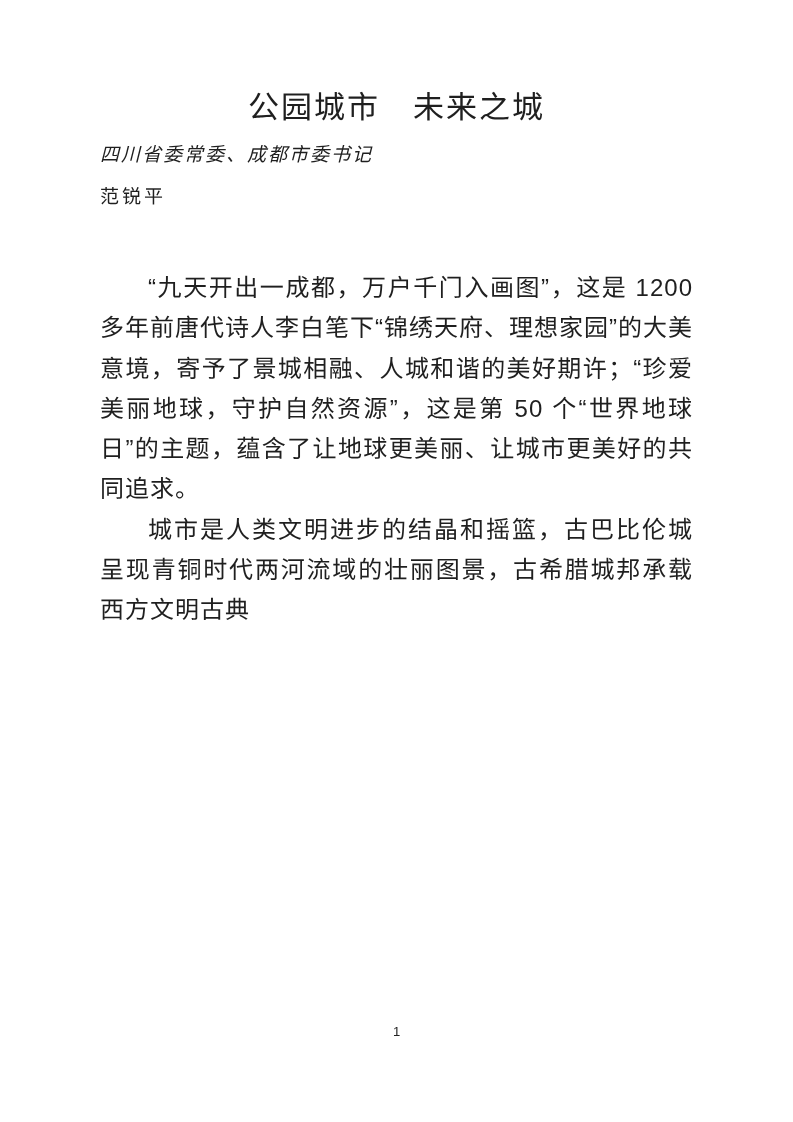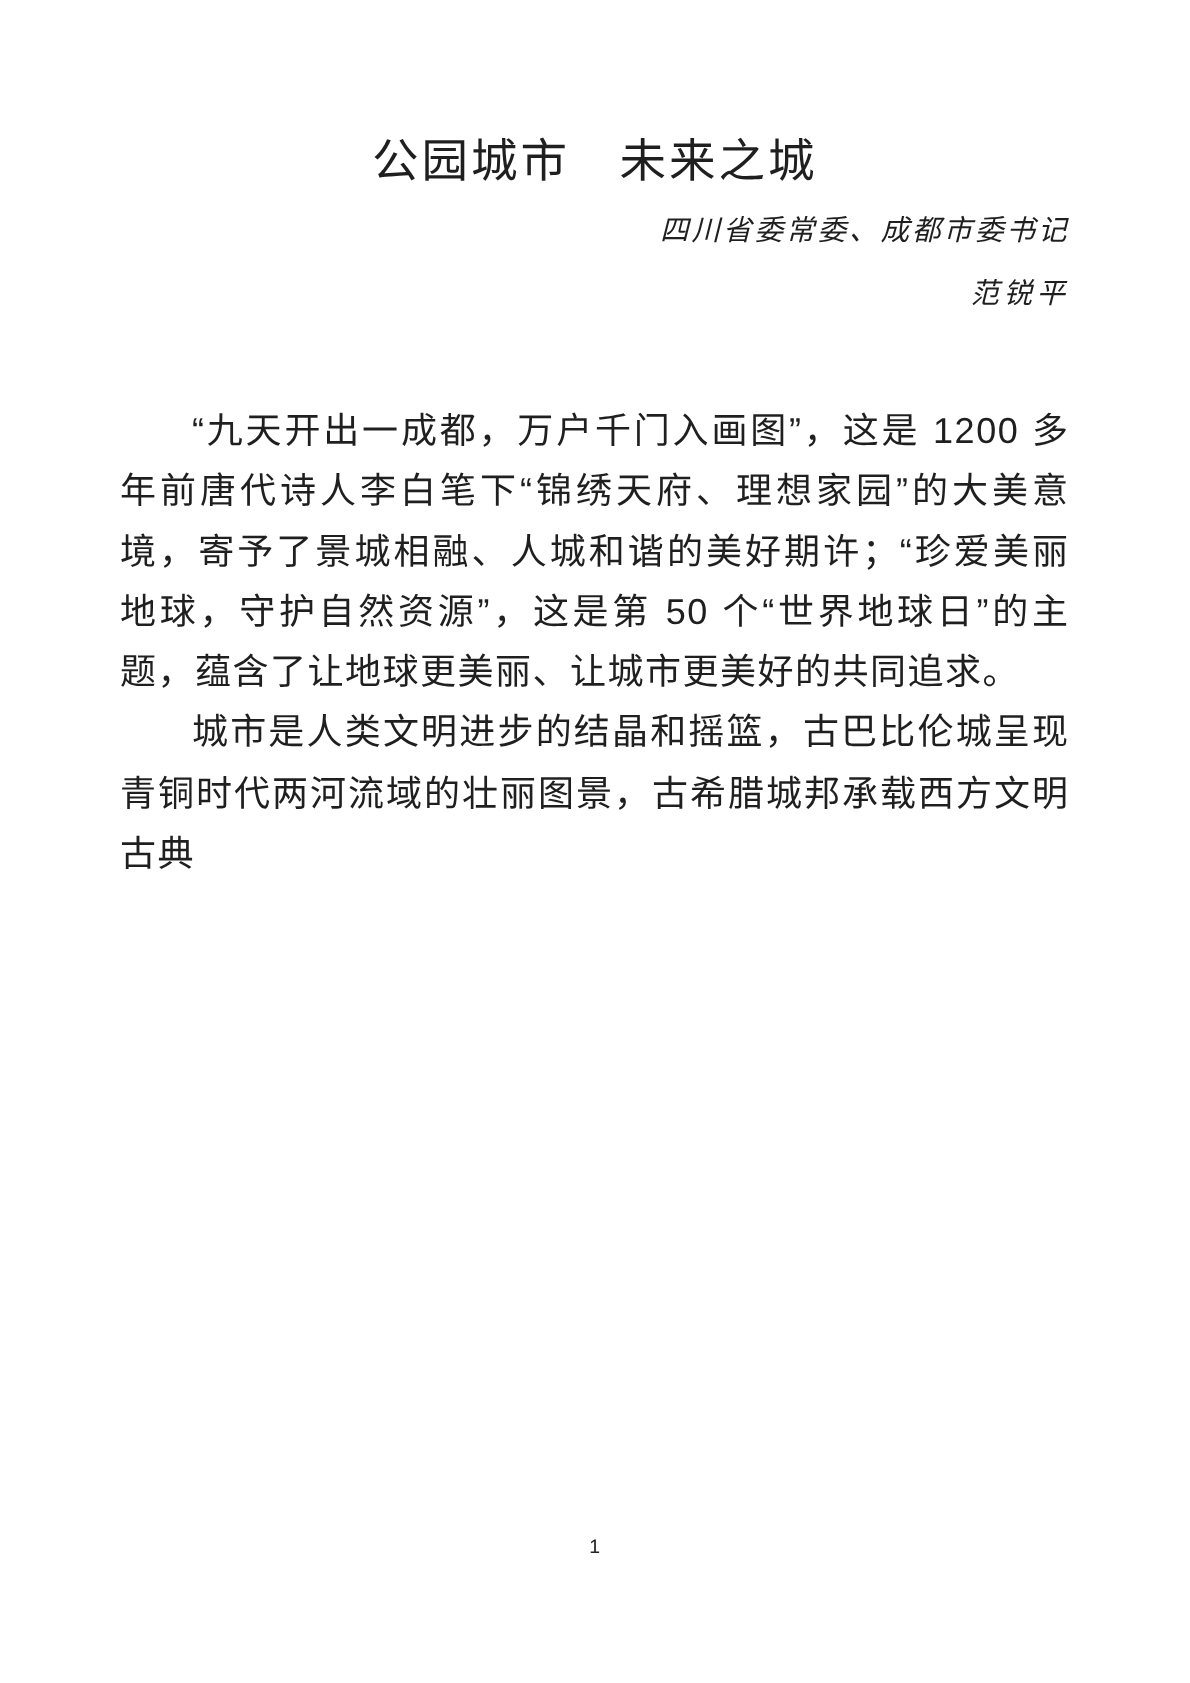--- a/index.html
+++ b/index.html
@@ -8,48 +8,47 @@
     padding: 0;
     background: #ffffff;
   }
   .page {
     position: relative;
     width: 793px;
     height: 1122px;
     margin: 0 auto;
     background: #ffffff;
     box-sizing: border-box;
-    padding: 0 80px;
+    padding: 0 100px;
     overflow: hidden;
     color: #1f1f1f;
     font-family: "Liberation Sans", "DejaVu Sans", serif;
   }
   .doc-title {
     margin: 88px 0 0 0;
     font-size: 31px;
     font-weight: 400;
     line-height: 40px;
     text-align: center;
     letter-spacing: 2px;
     white-space: pre;
   }
   .doc-subtitle {
     margin-top: 12px;
     font-size: 19px;
     line-height: 30px;
-    text-align: right;
+    text-align: left;
     font-style: italic;
     letter-spacing: 2px;
   }
   .doc-author {
     margin-top: 12px;
     font-size: 19px;
     line-height: 30px;
-    text-align: right;
-    font-style: italic;
+    text-align: left;
     letter-spacing: 3px;
   }
   .doc-body {
     margin-top: 56px;
   }
   .doc-body p {
     margin: 0;
     font-size: 24px;
     line-height: 40.3px;
     letter-spacing: 1px;

